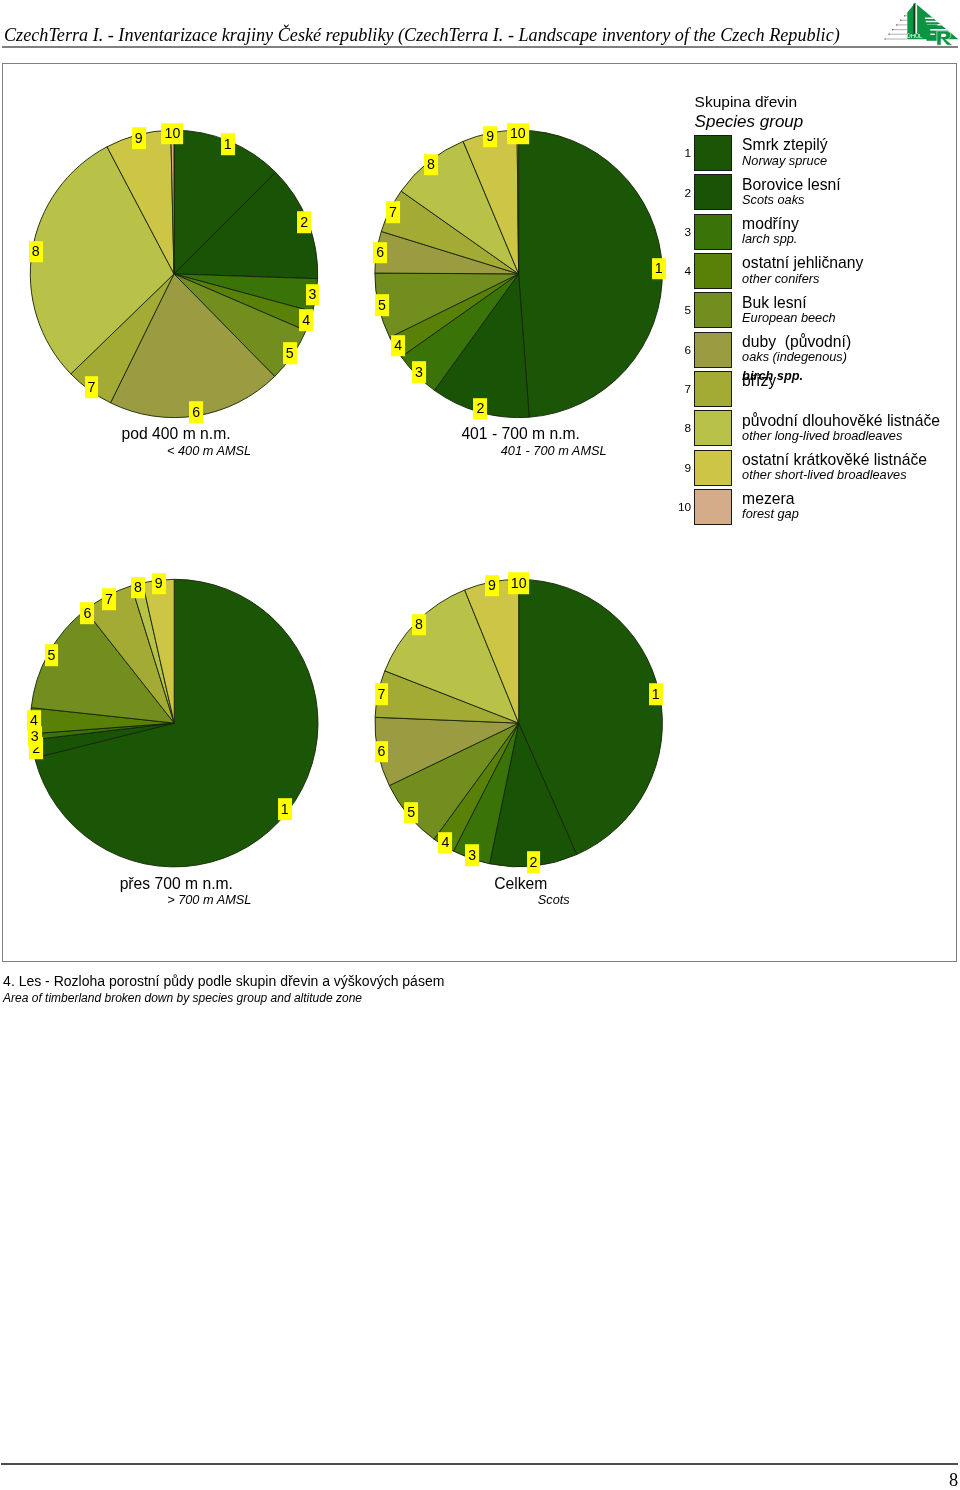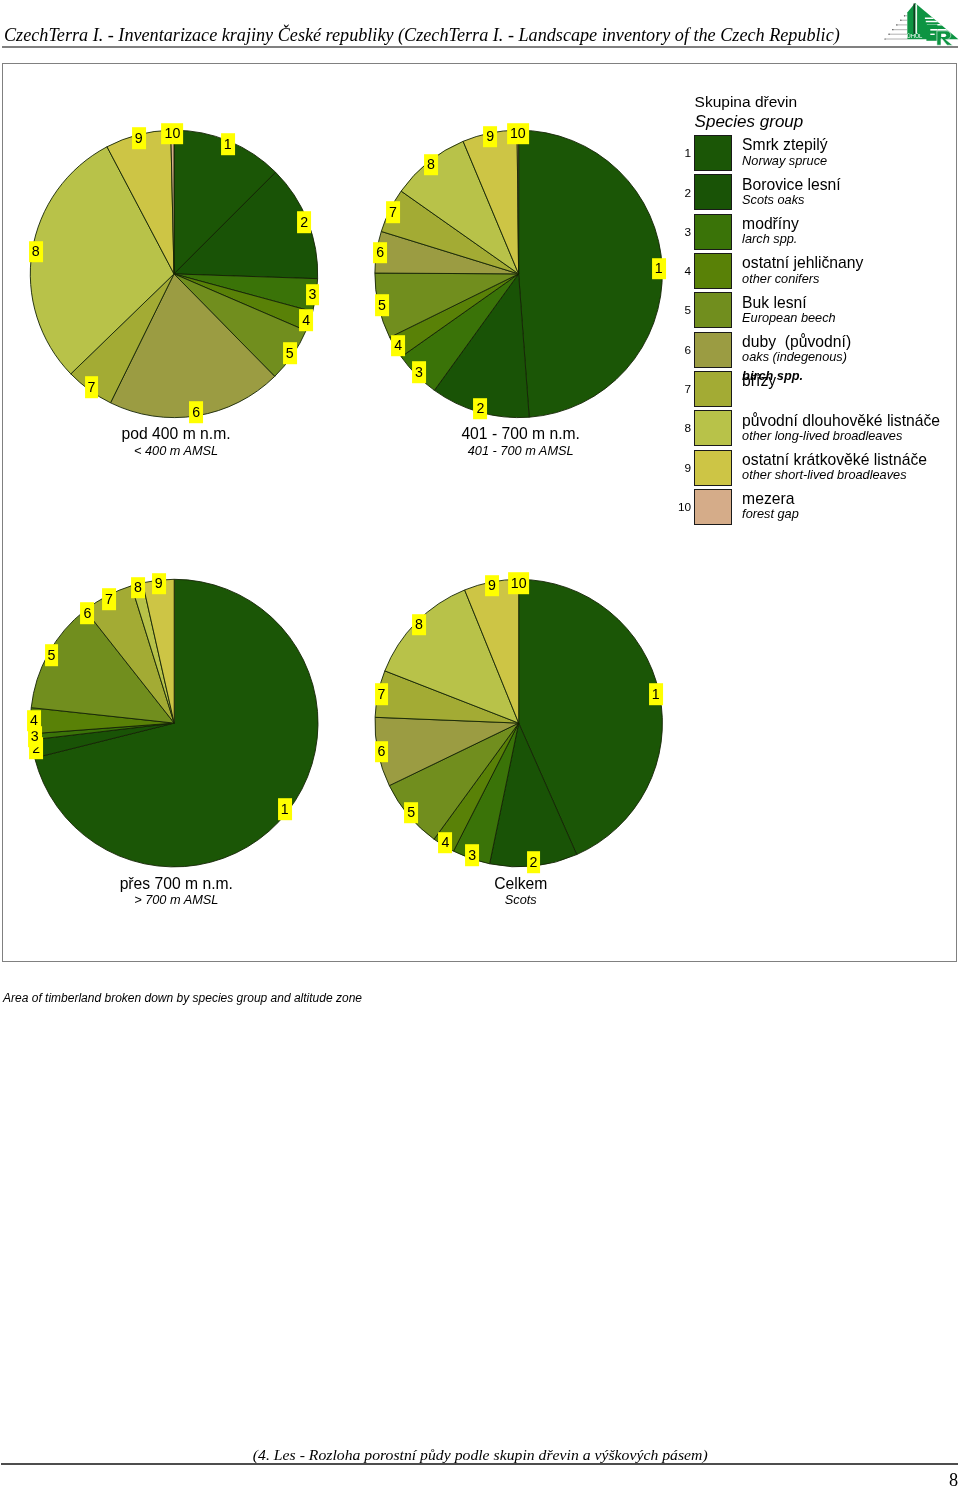--- a/index.html
+++ b/index.html
@@ -34,21 +34,21 @@
   #pageno{position:absolute;left:0;top:1471.3px;width:958.2px;text-align:right;
           font-family:"Liberation Serif",serif;font-size:18.3px;line-height:1;}
 
   
   .chip{position:absolute;background:#ffff00;font-size:14.2px;line-height:14.4px;
         height:14.4px;padding:3.6px 3.0px;transform:translate(-50%,-50%);
         text-align:center;white-space:nowrap;}
 
   
   .pt1{position:absolute;font-size:15.7px;line-height:1;white-space:nowrap;transform:translateX(-50%);}
-  .pt2{position:absolute;font-size:12.75px;line-height:1;font-style:italic;white-space:nowrap;transform:translateX(-50%);}
+  .pt2{position:absolute;font-size:12.75px;line-height:1;font-style:italic;white-space:nowrap;transform:translateX(-50%);margin-left:33px;}
 
   
   .lg-title1{position:absolute;left:694.6px;top:93.7px;font-size:15.5px;line-height:1;}
   .lg-title2{position:absolute;left:694.6px;top:113px;font-size:17px;font-style:italic;line-height:1;}
   .lg-num{position:absolute;left:669px;width:22px;text-align:right;font-size:11.8px;line-height:1;}
   .lg-sw{position:absolute;left:693.7px;width:36.4px;height:34.1px;border:0.85px solid #1a1a1a;}
   .lg-t1{position:absolute;left:742.1px;font-size:15.7px;line-height:1;white-space:pre;}
   .lg-t2{position:absolute;left:742.1px;font-size:12.75px;font-style:italic;line-height:1;white-space:pre;}
 </style>
 </head>
@@ -269,19 +269,19 @@
       <div class="chip" style="left: 445.43px; top: 842.52px;">4</div>
       <div class="chip" style="left: 411.15px; top: 812.89px;">5</div>
       <div class="chip" style="left: 381.53px; top: 751.62px;">6</div>
       <div class="chip" style="left: 381.56px; top: 694.41px;">7</div>
       <div class="chip" style="left: 418.95px; top: 624.71px;">8</div>
       <div class="chip" style="left: 491.84px; top: 585.59px;">9</div>
       <div class="chip" style="left: 518.7px; top: 582.99px;">10</div>
     </div>
   </div>
 
+  <div id="cap1">4. Les - Rozloha porostní půdy podle skupin dřevin a výškových pásem</div>
   <div id="cap2">Area of timberland broken down by species group and altitude zone</div>
 
   <div id="ftr-rule"></div>
-  <div id="ftr-txt"><span>(4. Les - Rozloha porostní půdy podle skupin dřevin a výškových pásem)</span></div>
   <div id="pageno">8</div>
 
 </div>
 
 </body></html>

